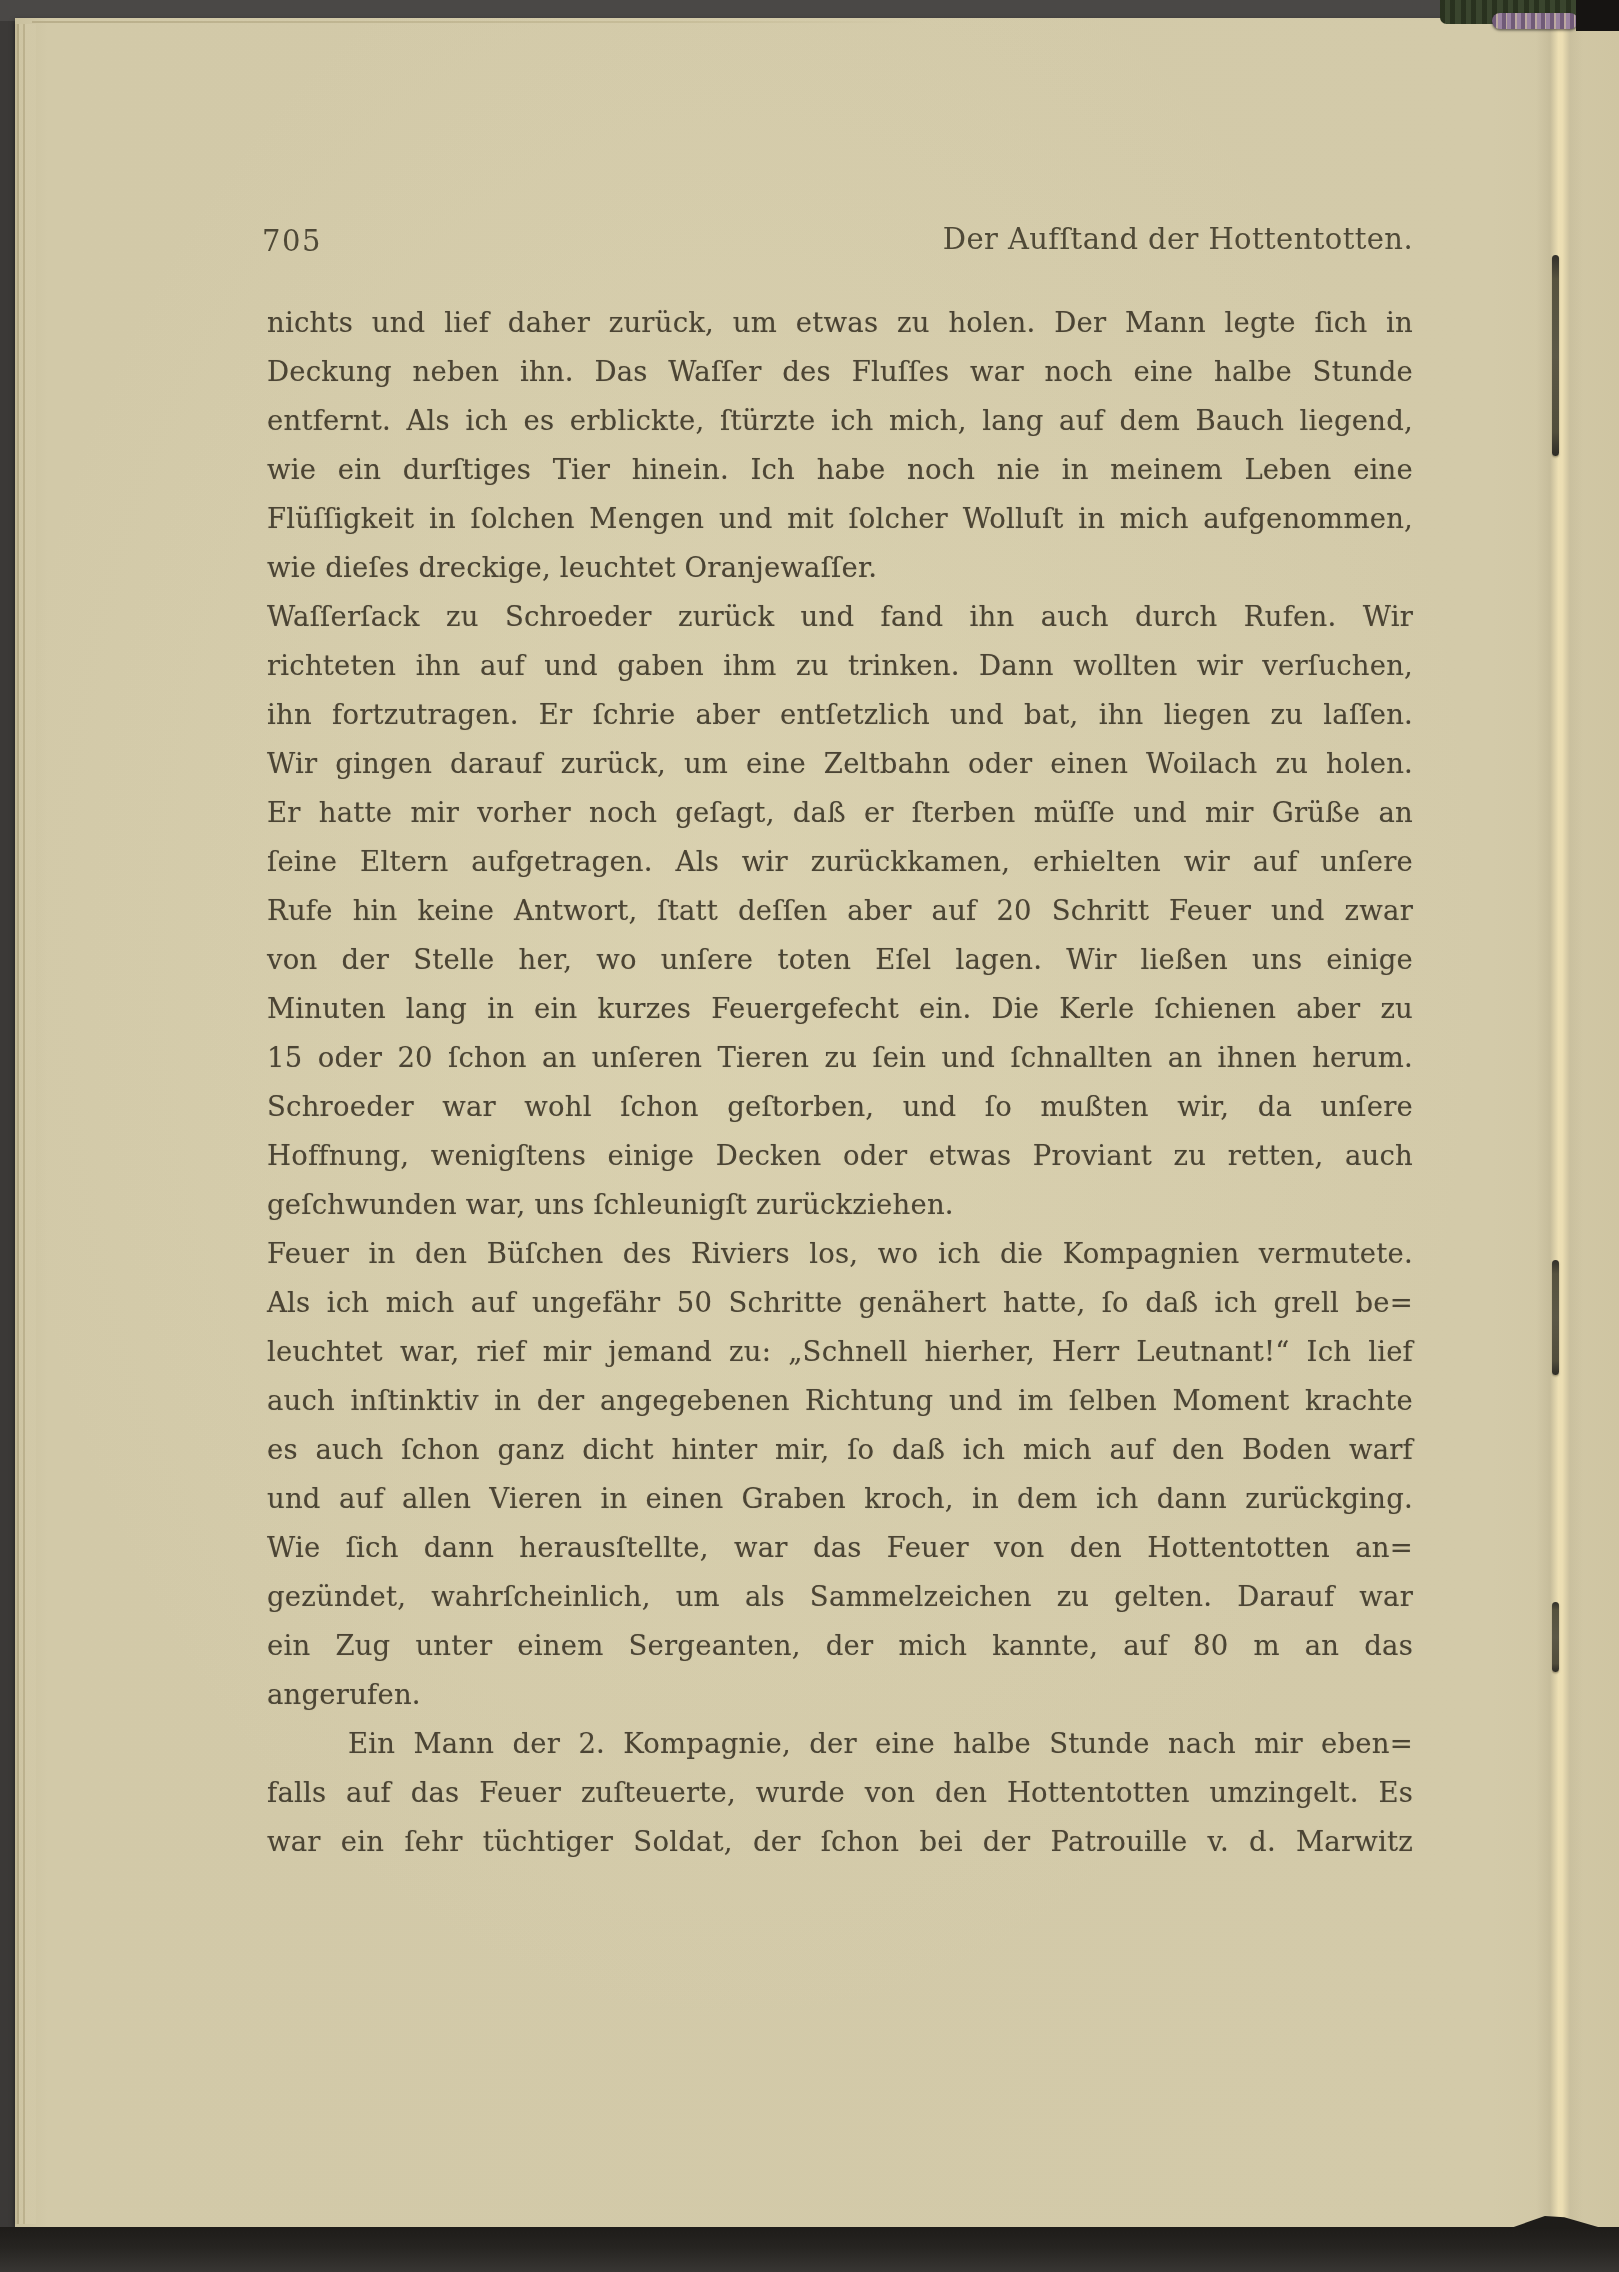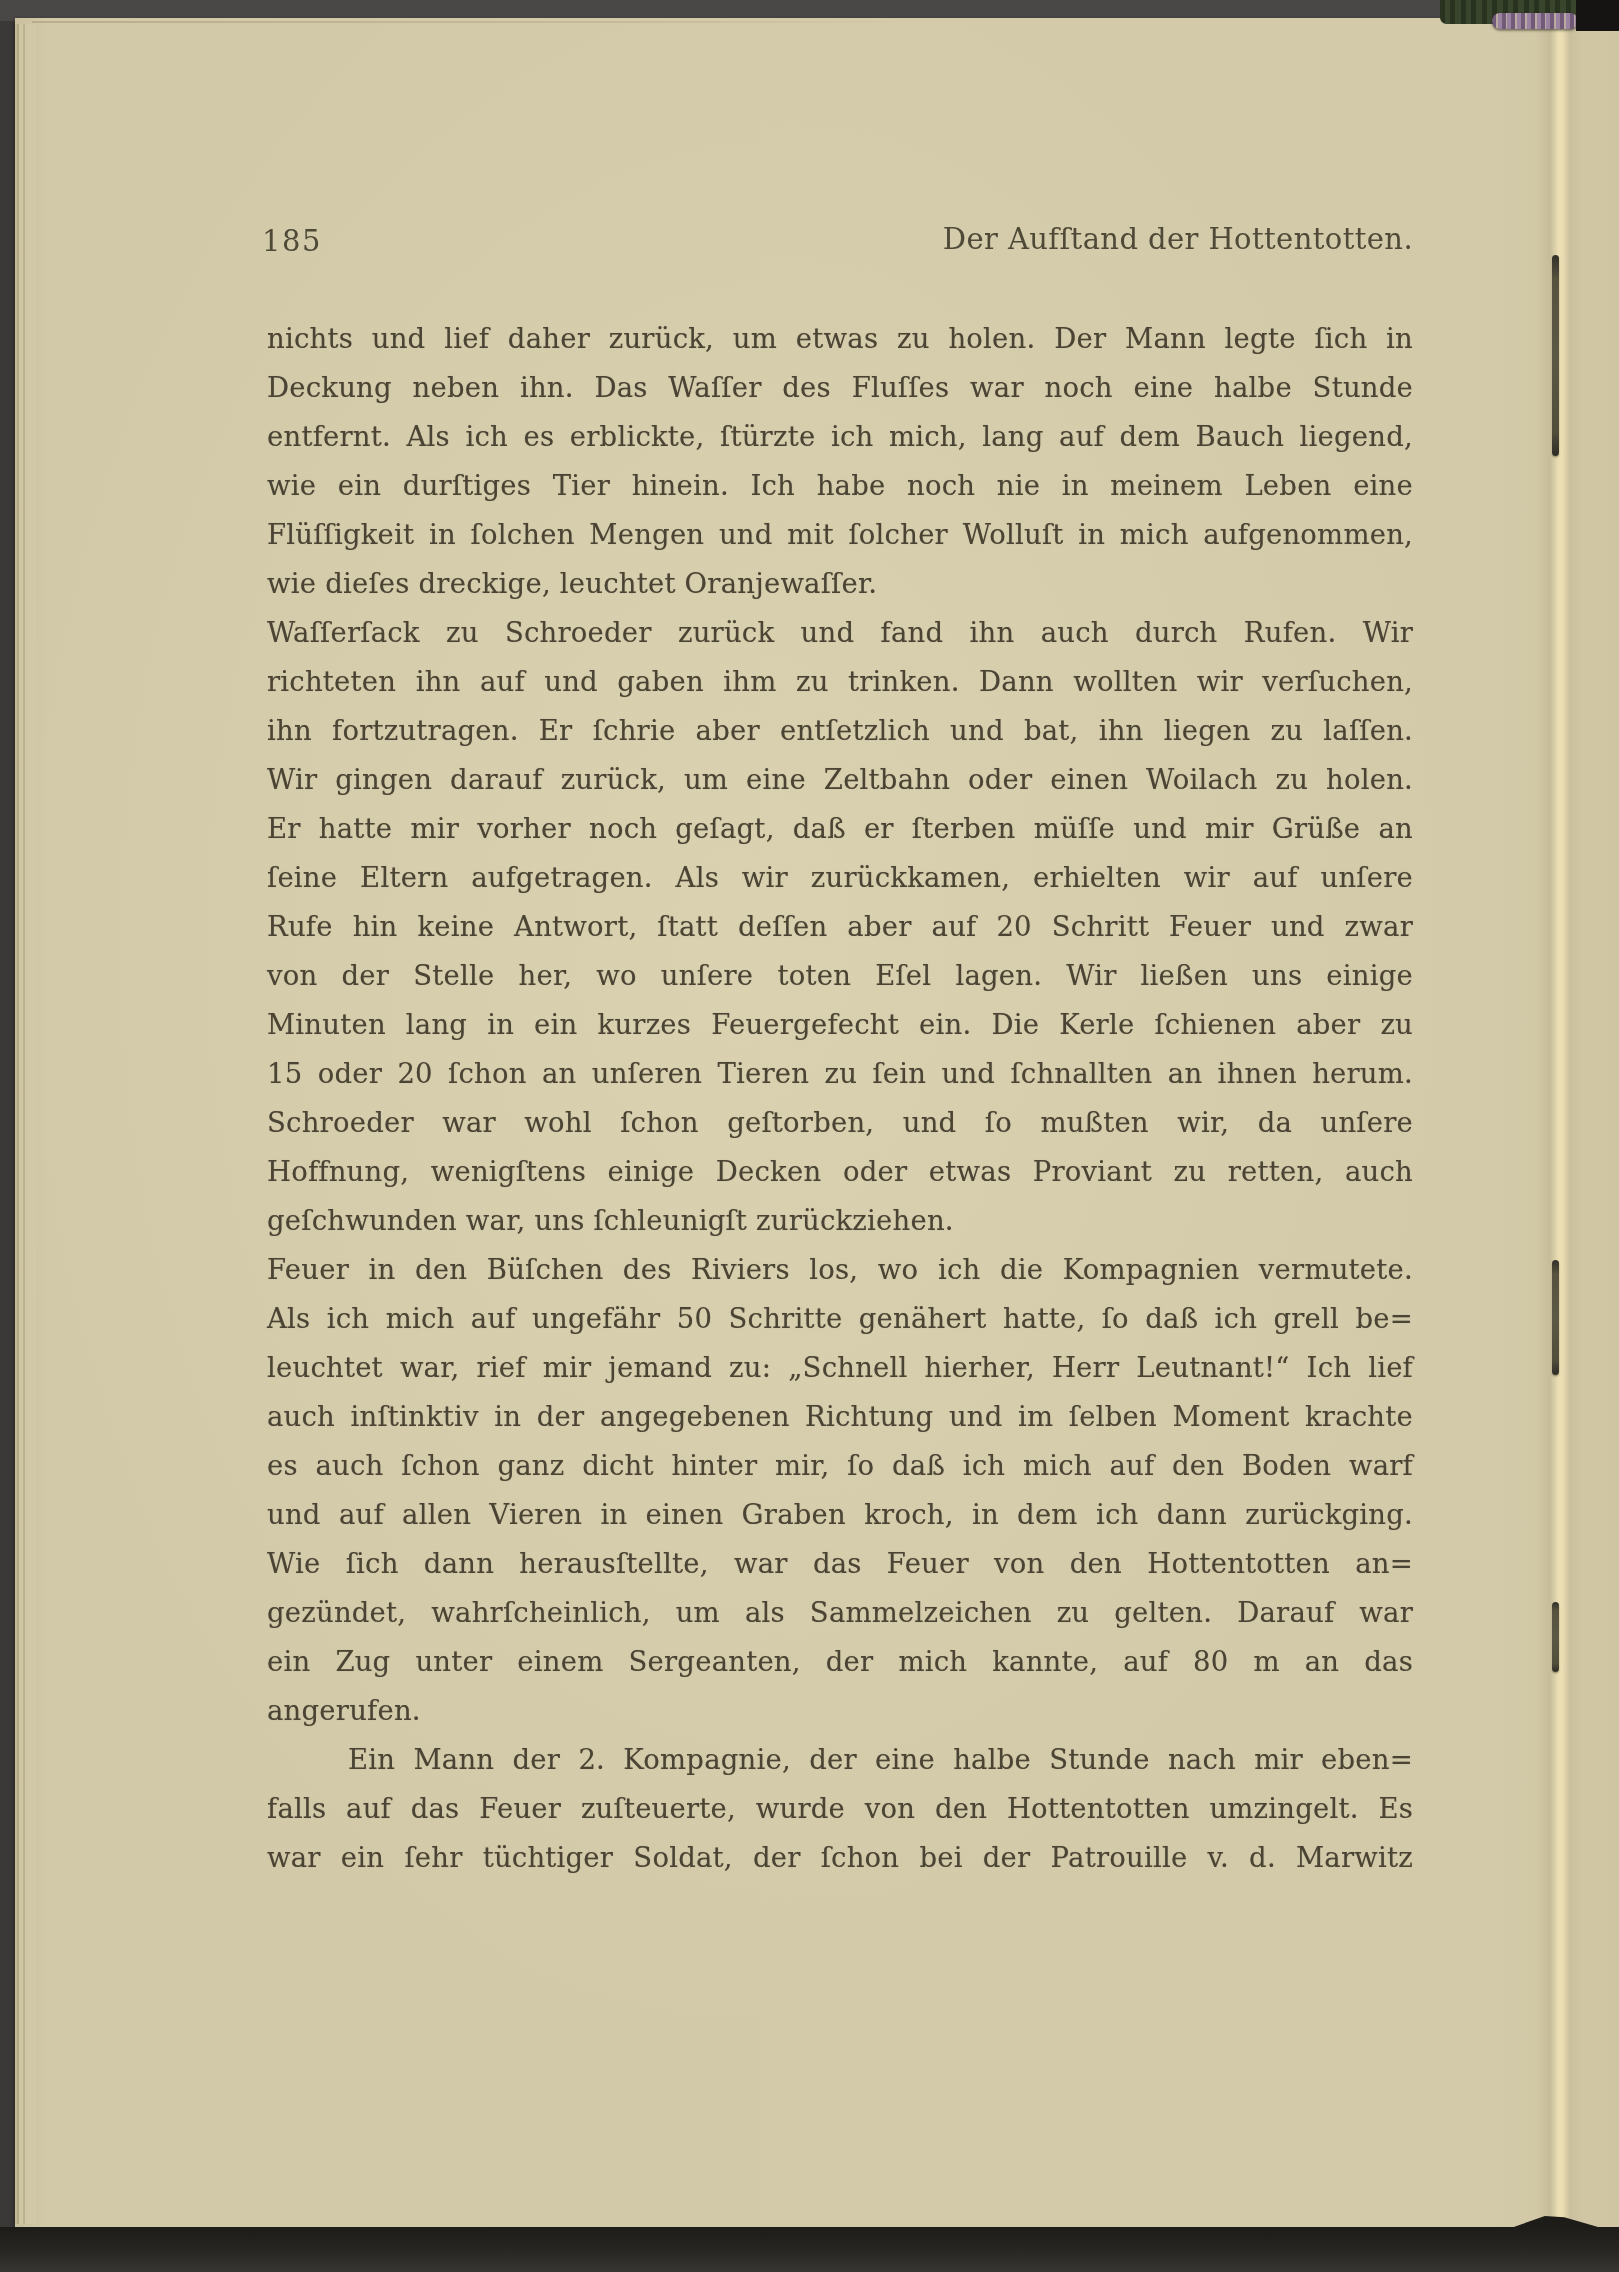--- a/index.html
+++ b/index.html
@@ -78,21 +78,20 @@
     font-size:29px;color:#4f4937;letter-spacing:1.6px;
   }
   .running-header{
     position:absolute;left:267px;top:222px;width:1146px;text-align:right;
     font-size:29px;color:#4f4937;letter-spacing:0.4px;
   }
   .text-block{
     position:absolute;left:267px;top:298px;width:1146px;
     font-size:27.5px;color:#4b4434;letter-spacing:0.2px;
     text-shadow:0 0 0.8px rgba(75,68,52,.35);
-    margin-top:16px;
   }
   .line{
     height:49px;line-height:49px;
     text-align:justify;text-align-last:justify;
     overflow:visible;white-space:normal;
   }
   .line.indent{padding-left:81px;}
   .line.para-end{text-align-last:left;}
 </style>
 </head>
@@ -109,21 +108,21 @@
 <div class="stitch s2"></div>
 <div class="stitch s3"></div>
 
 <div class="binding-tape"></div>
 <div class="thread-coil"></div>
 <div class="top-right-shadow"></div>
 
 <div class="bottom-band"></div>
 <div class="corner-notch"></div>
 
-<div class="page-number">185</div>
+<div class="page-number">705</div>
 <div class="running-header">Der Aufſtand der Hottentotten.</div>
 
 <div class="text-block">
     <div class="line">nichts und lief daher zurück, um etwas zu holen.  Der Mann legte ſich in</div>
     <div class="line">Deckung neben ihn.  Das Waſſer des Fluſſes war noch eine halbe Stunde</div>
     <div class="line">entfernt.  Als ich es erblickte, ſtürzte ich mich, lang auf dem Bauch liegend,</div>
     <div class="line">wie ein durſtiges Tier hinein.  Ich habe noch nie in meinem Leben eine</div>
     <div class="line">Flüſſigkeit in ſolchen Mengen und mit ſolcher Wolluſt in mich aufgenommen,</div>
     <div class="line para-end">wie dieſes dreckige, leuchtet Oranjewaſſer.</div>
     <div class="line">Waſſerſack zu Schroeder zurück und fand ihn auch durch Rufen.  Wir</div>

